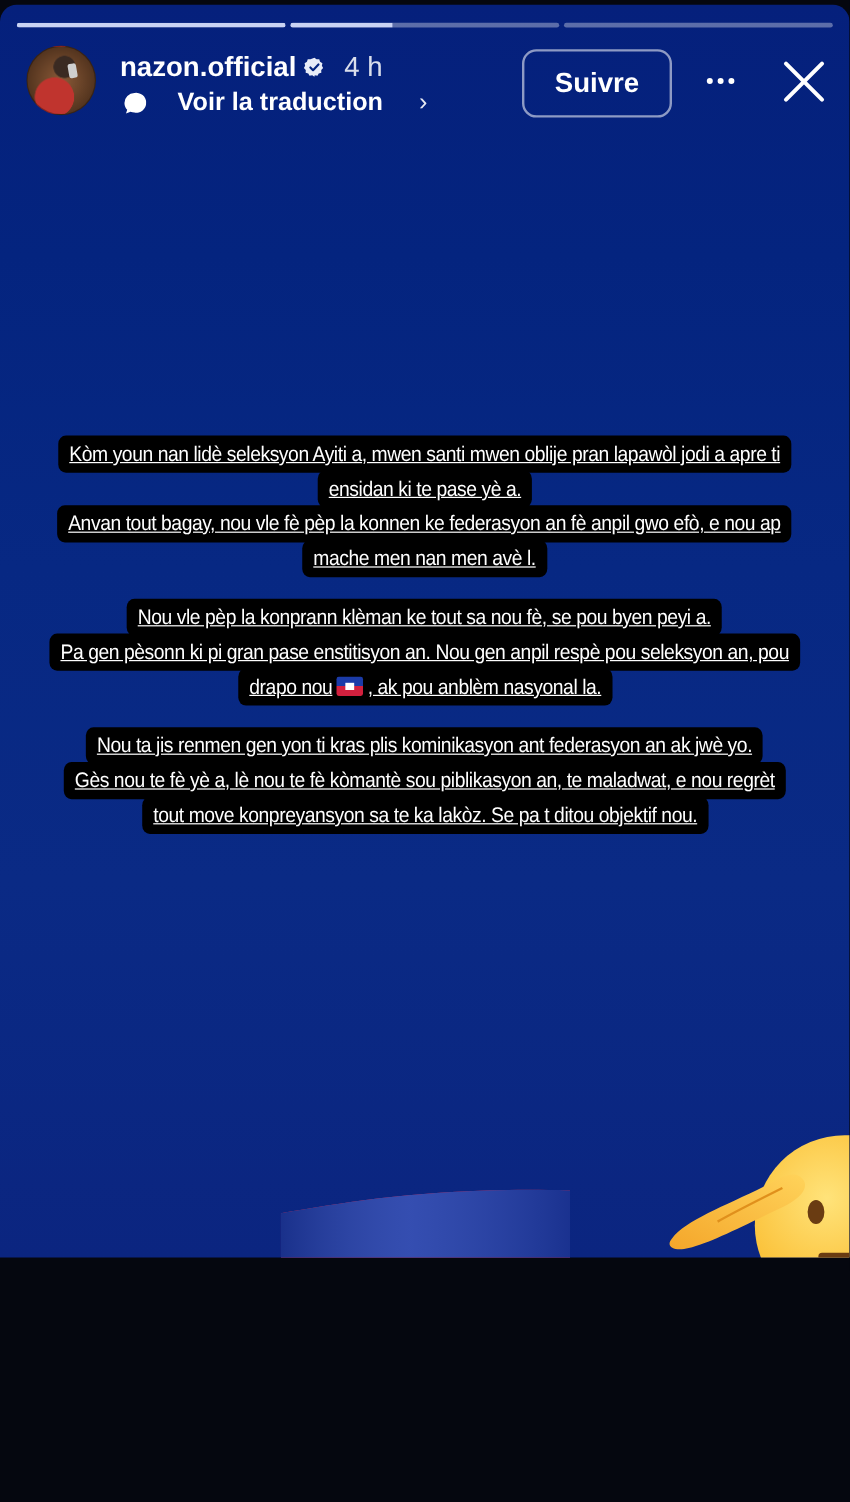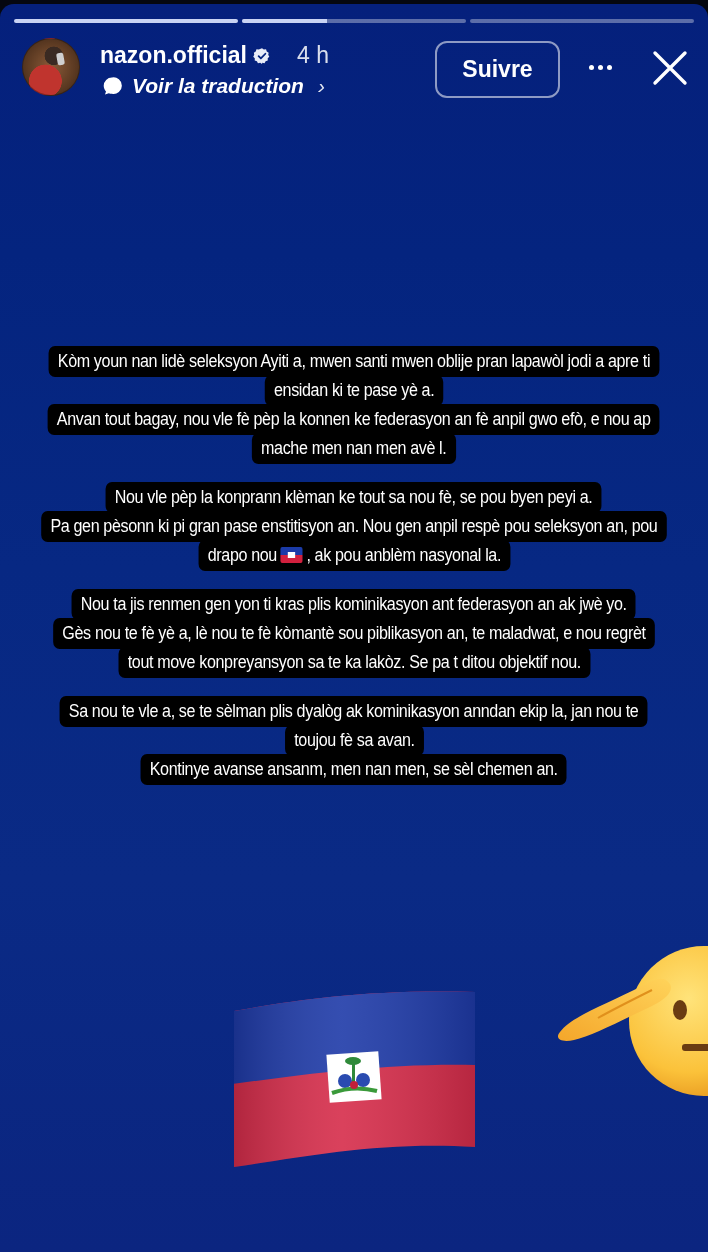--- a/index.html
+++ b/index.html
@@ -1,51 +1,51 @@
 <!DOCTYPE html>
 <html><head>
 <meta charset="utf-8">
 <style>
   * { box-sizing: border-box; margin: 0; padding: 0; }
   html, body { width: 708px; height: 1252px; background: #05070f; overflow: hidden; }
   body { font-family: "Liberation Sans", "DejaVu Sans", sans-serif; color: #fff; position: relative; }
   .story {
-    position: absolute; left: 0; top: 4px; width: 708px; height: 1248px;
+    position: absolute; left: 0; top: 4px; width: 708px; height: 1044px;
     border-radius: 14px 14px 0 0; overflow: hidden;
     background: linear-gradient(180deg, #05207c 0%, #04247f 20%, #072883 45%, #0a2a85 70%, #0b2580 100%);
   }
   .progress { position: absolute; top: 15px; left: 14px; right: 14px; display: flex; gap: 4px; }
   .seg { flex: 1; height: 4px; border-radius: 2px; background: rgba(255,255,255,0.35); overflow: hidden; }
   .seg .fill { height: 100%; background: #c9d3f3; }
   .header { position: absolute; top: 30px; left: 0; right: 0; height: 68px; }
   .avatar {
     position: absolute; left: 22px; top: 4px; width: 58px; height: 58px; border-radius: 50%;
     background: radial-gradient(circle at 55% 30%, #3a2a22 0 18%, transparent 19%),
                 radial-gradient(circle at 40% 75%, #c0342e 0 30%, transparent 31%),
                 radial-gradient(circle at 50% 50%, #8a5a38 0%, #5c3a22 60%, #3a2416 100%);
     border: 1px solid rgba(0,0,0,0.3);
   }
   .phone { position: absolute; left: 34px; top: 14px; width: 7px; height: 12px; background: #cfcfcf; border-radius: 2px; transform: rotate(-10deg); }
   .username-row { position: absolute; left: 100px; top: 8px; display: flex; align-items: center; gap: 6px; font-size: 23px; font-weight: bold; }
   .verified { width: 18px; height: 18px; display: inline-block; }
-  .time { font-weight: normal; color: rgba(255,255,255,0.85); margin-left: 20px; }
-  .translate-row { position: absolute; left: 102px; top: 40px; display: flex; align-items: center; gap: 10px; font-size: 21px; font-weight: bold; font-style: italic; }
+  .time { font-weight: normal; color: rgba(255,255,255,0.85); margin-left: 10px; }
+  .translate-row { position: absolute; left: 102px; top: 40px; display: flex; align-items: center; gap: 26px; font-size: 21px; font-weight: bold; }
   .bubble-icon { width: 20px; height: 20px; }
   .chev { font-weight: normal; margin-left: 4px; color: rgba(255,255,255,0.9); }
   .follow-btn {
     position: absolute; left: 435px; top: 7px; width: 125px; height: 57px;
     border: 2px solid rgba(255,255,255,0.55); border-radius: 12px;
     display: flex; align-items: center; justify-content: center;
     font-size: 23px; font-weight: bold; color: #fff; background: transparent;
   }
   .more { position: absolute; left: 582px; top: 20px; width: 36px; height: 26px; display: flex; align-items: center; justify-content: center; gap: 4px; }
   .more span { width: 5px; height: 5px; border-radius: 50%; background: #fff; display: block; }
   .close { position: absolute; left: 650px; top: 14px; width: 40px; height: 40px; }
 
-  .text-area { position: absolute; left: 0; right: 0; top: 344px; display: flex; flex-direction: column; align-items: center; }
+  .text-area { position: absolute; left: 0; right: 0; top: 361px; display: flex; flex-direction: column; align-items: center; text-decoration: underline; }
   .para { display: flex; flex-direction: column; align-items: center; margin-bottom: 20px; }
   .line {
     background: #000; color: #fff; font-family: "Liberation Sans", sans-serif;
     font-size: 17.5px; line-height: 25px; padding: 3px 10px; border-radius: 7px;
     letter-spacing: -0.4px; transform: scaleX(0.92); white-space: nowrap; margin-top: -2px;
   }
   .inline-flag { display: inline-block; width: 24px; height: 16px; vertical-align: -2px; margin: 0 4px; border-radius: 2px; background: linear-gradient(180deg, #1b3ba8 0 50%, #d2203e 50% 100%); position: relative; }
   .inline-flag::after { content: ""; position: absolute; left: 8px; top: 5px; width: 8px; height: 6px; background: #fff; }
   .fire { display: inline-block; margin-left: 4px; }
 
@@ -116,25 +116,20 @@
       <div class="line">Pa gen pèsonn ki pi gran pase enstitisyon an. Nou gen anpil respè pou seleksyon an, pou</div>
       <div class="line">
         <span>drapo nou</span><span class="inline-flag"></span><span>, ak pou anblèm nasyonal la.</span>
       </div>
     </div>
     <div class="para">
       <div class="line">Nou ta jis renmen gen yon ti kras plis kominikasyon ant federasyon an ak jwè yo.</div>
       <div class="line">Gès nou te fè yè a, lè nou te fè kòmantè sou piblikasyon an, te maladwat, e nou regrèt</div>
       <div class="line">tout move konpreyansyon sa te ka lakòz. Se pa t ditou objektif nou.</div>
     </div>
-    <div class="para">
-      <div class="line">Sa nou te vle a, se te sèlman plis dyalòg ak kominikasyon anndan ekip la, jan nou te</div>
-      <div class="line">toujou fè sa avan.</div>
-      <div class="line">Kontinye avanse ansanm, men nan men, se sèl chemen an.</div>
-    </div>
   </div>
 
   <svg class="big-flag" viewBox="0 0 245 180">
     <defs>
       <clipPath id="wave">
         <path d="M2 22 C60 12 130 0 243 3 L243 158 C150 152 70 168 2 178 Z"></path>
       </clipPath>
       <linearGradient id="shine" x1="0" y1="0" x2="1" y2="0">
         <stop offset="0" stop-color="#000" stop-opacity="0.18"></stop>
         <stop offset="0.45" stop-color="#fff" stop-opacity="0.10"></stop>

